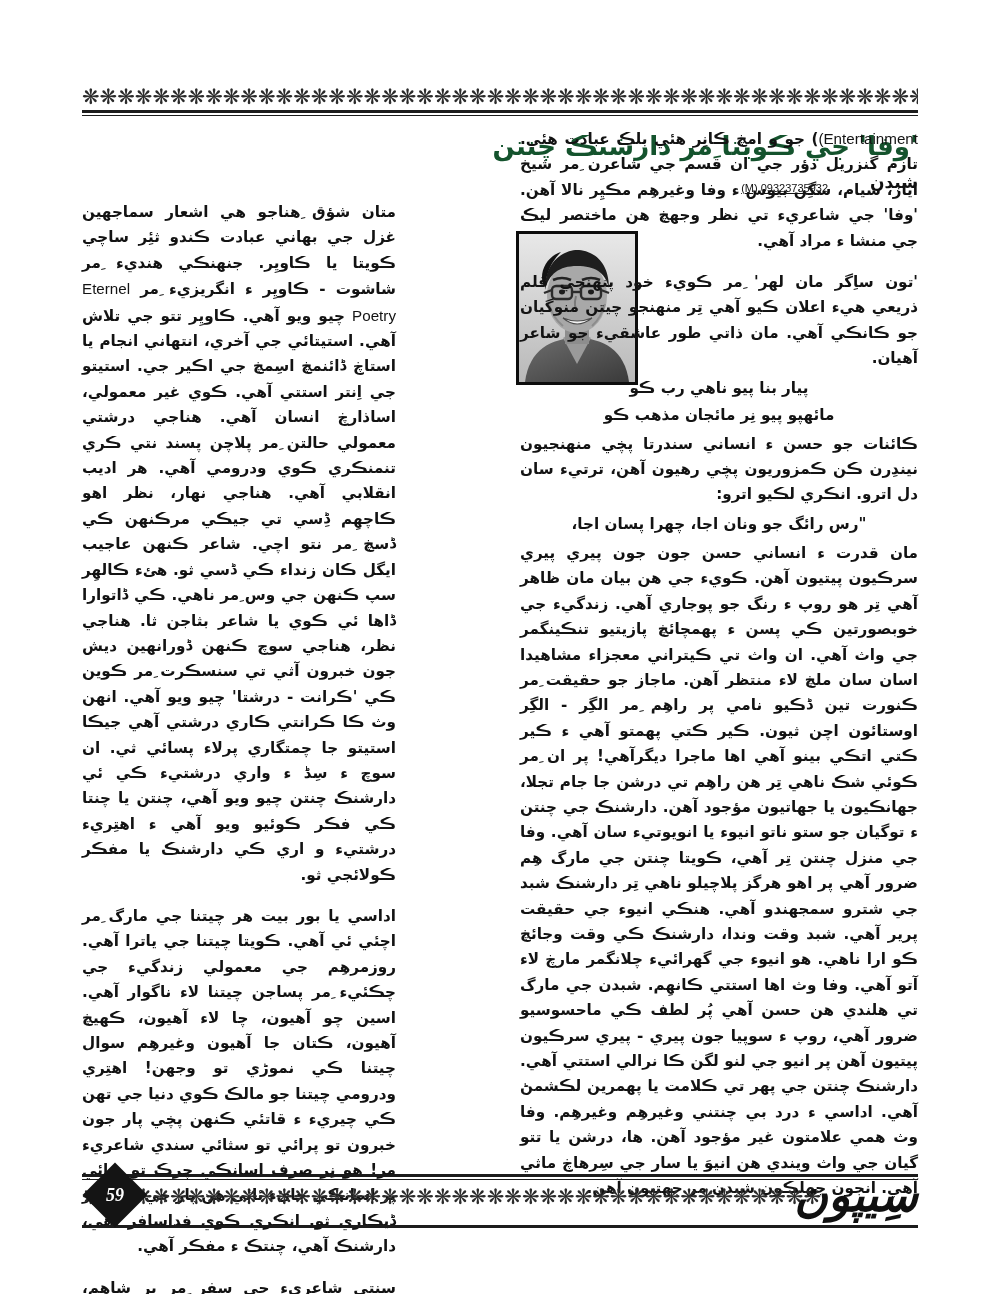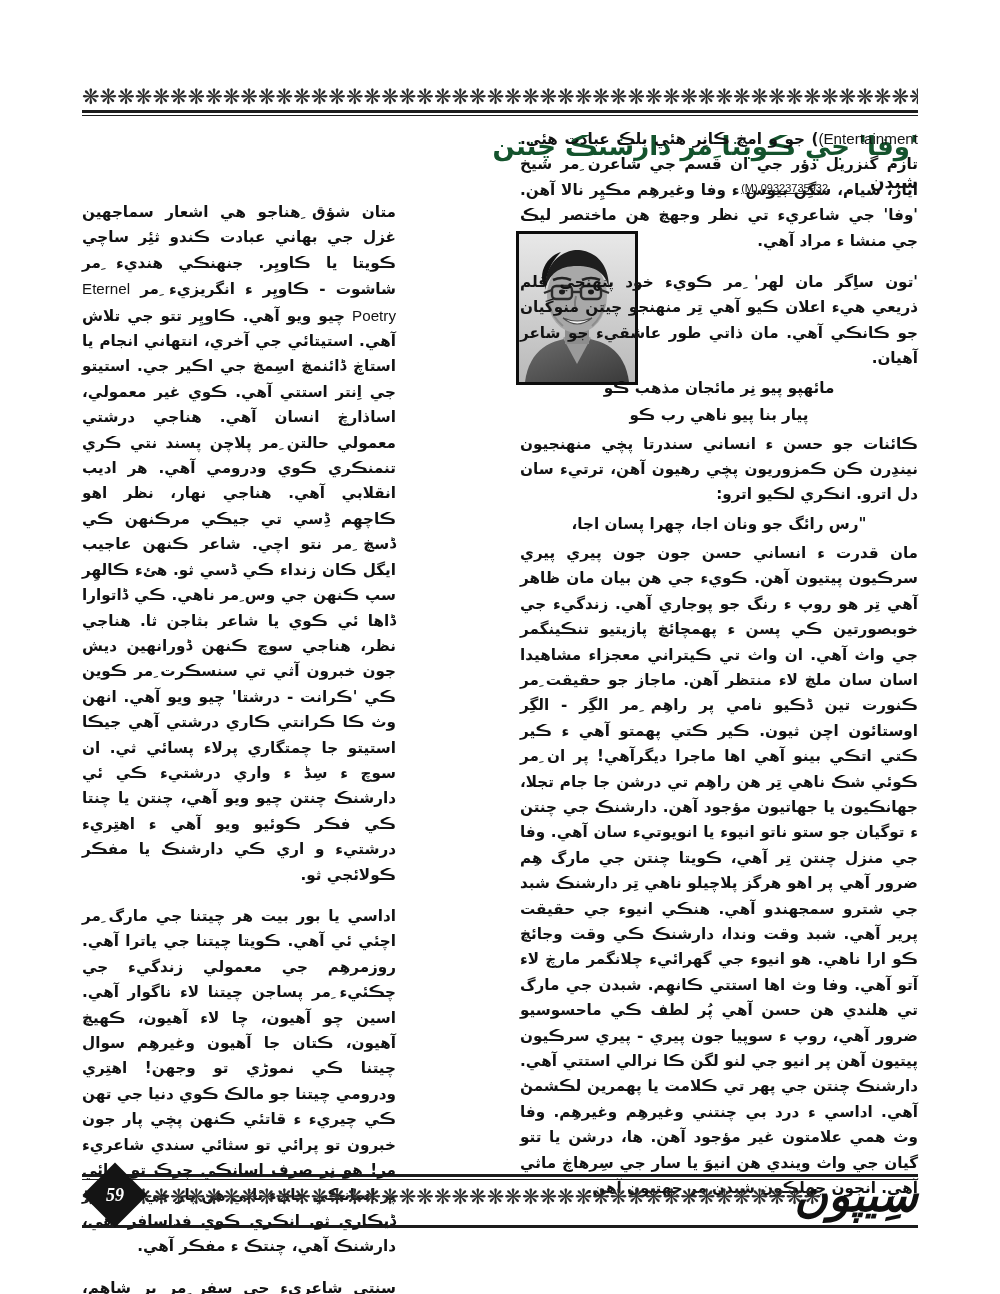--- a/index.html
+++ b/index.html
@@ -254,22 +254,22 @@
       <path d="M86 70 Q82 84 73 92" stroke="#8c8c8c" stroke-width="2" fill="none"></path>
     </svg>
   </div>
 
   <div class="col col-left">
     <p class="first-para"><span class="latin">(Entertainment</span><span>) جو و امڿ ڪانِر هئي بلڪ عبادت هئي. تازم گنزريل دؤر جي ان قسم جي شاعرن ِمر شيخ اياز، شيام، سگِن بيوس ء وفا وغيرهِم مڪيِر نالا آهن. 'وفا' جي شاعريء تي نظر وجهڿ هن ماختصر ليڪ جي منشا ء مراد آهي.</span></p>
 
     <p>'تون ساِگر مان لهر' ِمر ڪويء خود پنهنجي قلم ذريعي هيء اعلان ڪيو آهي تِر منهنجو چيتن منوگيان جو ڪانڪي آهي. مان ذاتي طور عاشقيء جو شاعر آهيان.</p>
 
     <div class="verse">
+      <span class="verse-line">پيار بنا پيو ناهي رب ڪو</span>
       <span class="verse-line">مائهپو پيو نِر مائجان مذهب ڪو</span>
-      <span class="verse-line">پيار بنا پيو ناهي رب ڪو</span>
     </div>
 
     <p>ڪائنات جو حسن ء انساني سندرتا پڿي منهنجيون نيندِرن ڪن ڪمزوريون پڿي رهيون آهن، ترتيء سان دل اترو. انڪري لڪيو اترو:</p>
 
     <div class="verse">
       <span class="verse-line">"رس رائگ جو ونان اجا، چهرا پسان اجا،</span>
     </div>
 
     <p>مان قدرت ء انساني حسن جون جون پيري پيري سرڪيون پيتيون آهن. ڪويء جي هن بيان مان ظاهر آهي تِر هو روپ ء رنگ جو پوجاري آهي. زندگيء جي خوبصورتين ڪي پسن ء پهمچائڿ پازيتيو تنڪينگمر جي واث آهي. ان واث تي ڪيتراني معجزاء مشاهيدا اسان سان ملڿ لاء منتظر آهن. ماجاز جو حقيقت ِمر ڪنورت تين ڈڪيو نامي پر راهِم ِمر الگِر - الگِر اوستائون اچن ثيون. ڪير ڪتي پهمتو آهي ء ڪير ڪتي اتڪي بينو آهي اها ماجرا ديگرآهي! پر ان ِمر ڪوئي شڪ ناهي تِر هن راهِم تي درشن جا جام تجلا، جهانڪيون يا جهاتيون مؤجود آهن. دارشنڪ جي چنتن ء توگيان جو ستو ناتو انيوء يا انويوتيء سان آهي. وفا جي منزل چنتن تِر آهي، ڪويتا چنتن جي مارگ هِم ضرور آهي پر اهو هرگز پلاچيلو ناهي تِر دارشنڪ شبد جي شترو سمجهندو آهي. هنڪي انيوء جي حقيقت پرير آهي. شبد وقت وندا، دارشنڪ ڪي وقت وجائڿ ڪو ارا ناهي. هو انيوء جي گهرائيء چلانگمر مارڿ لاء آتو آهي. وفا وث اها استتي ڪانهِم. شبدن جي مارگ تي هلندي هن حسن آهي پُر لطف ڪي ماحسوسيو ضرور آهي، روپ ء سوپيا جون پيري - پيري سرڪيون پيتيون آهن پر انيو جي لنو لگن ڪا نرالي استتي آهي. دارشنڪ چنتن جي پهر تي ڪلامت يا پهمرين لڪشمڻ آهي. اداسي ء درد بي چنتني وغيرهِم وغيرهِم. وفا وث همي علامتون غير مؤجود آهن. ها، درشن يا تتو گيان جي واث ويندي هن انيوَ يا سار جي سِرهاڿ ماثي آهي. انجون جهلڪون شبدن ِمر جهتيون آهن.</p>
   </div>

